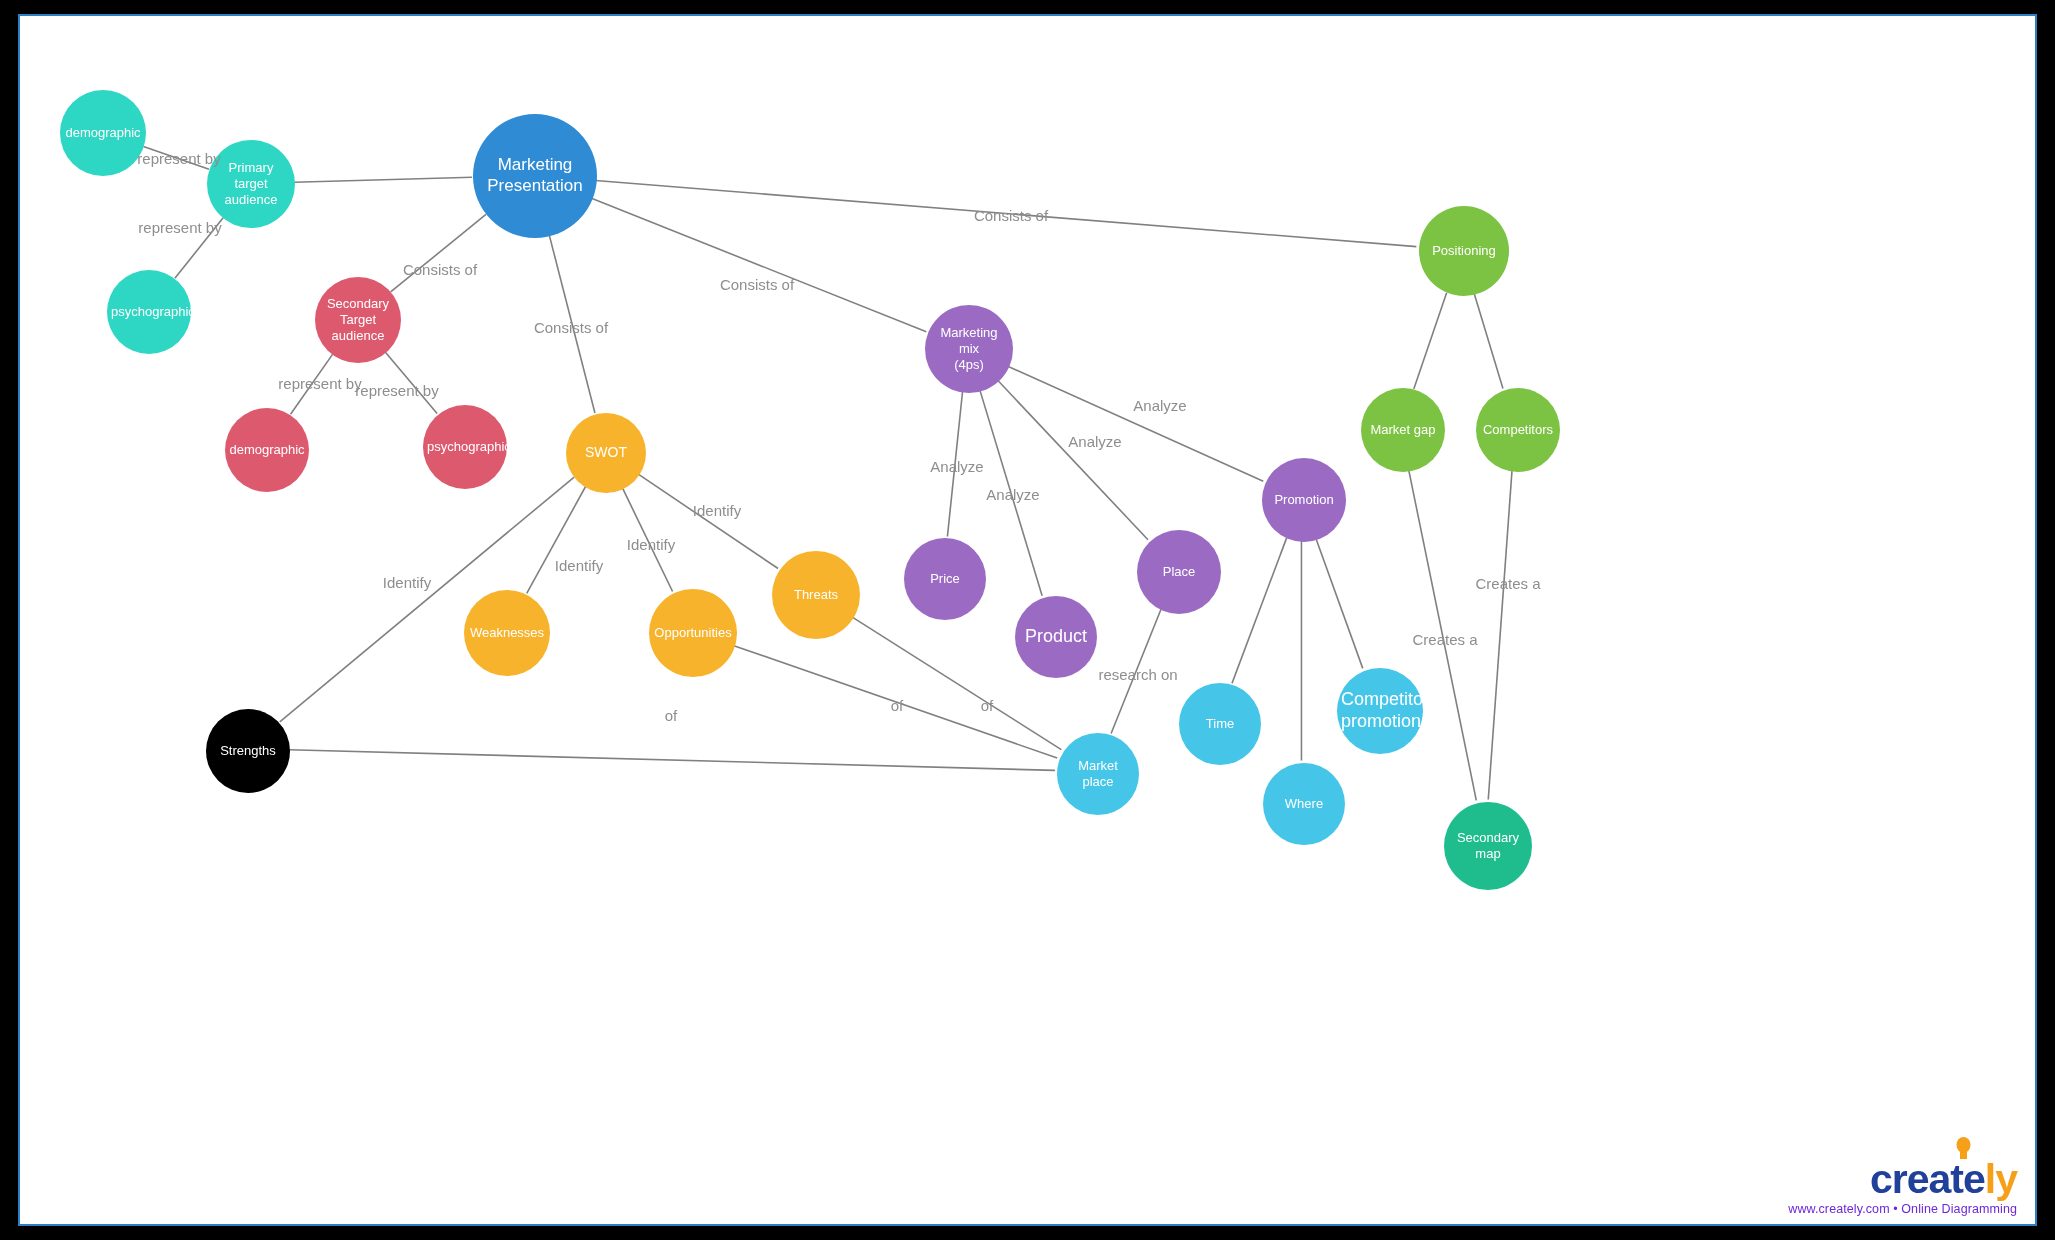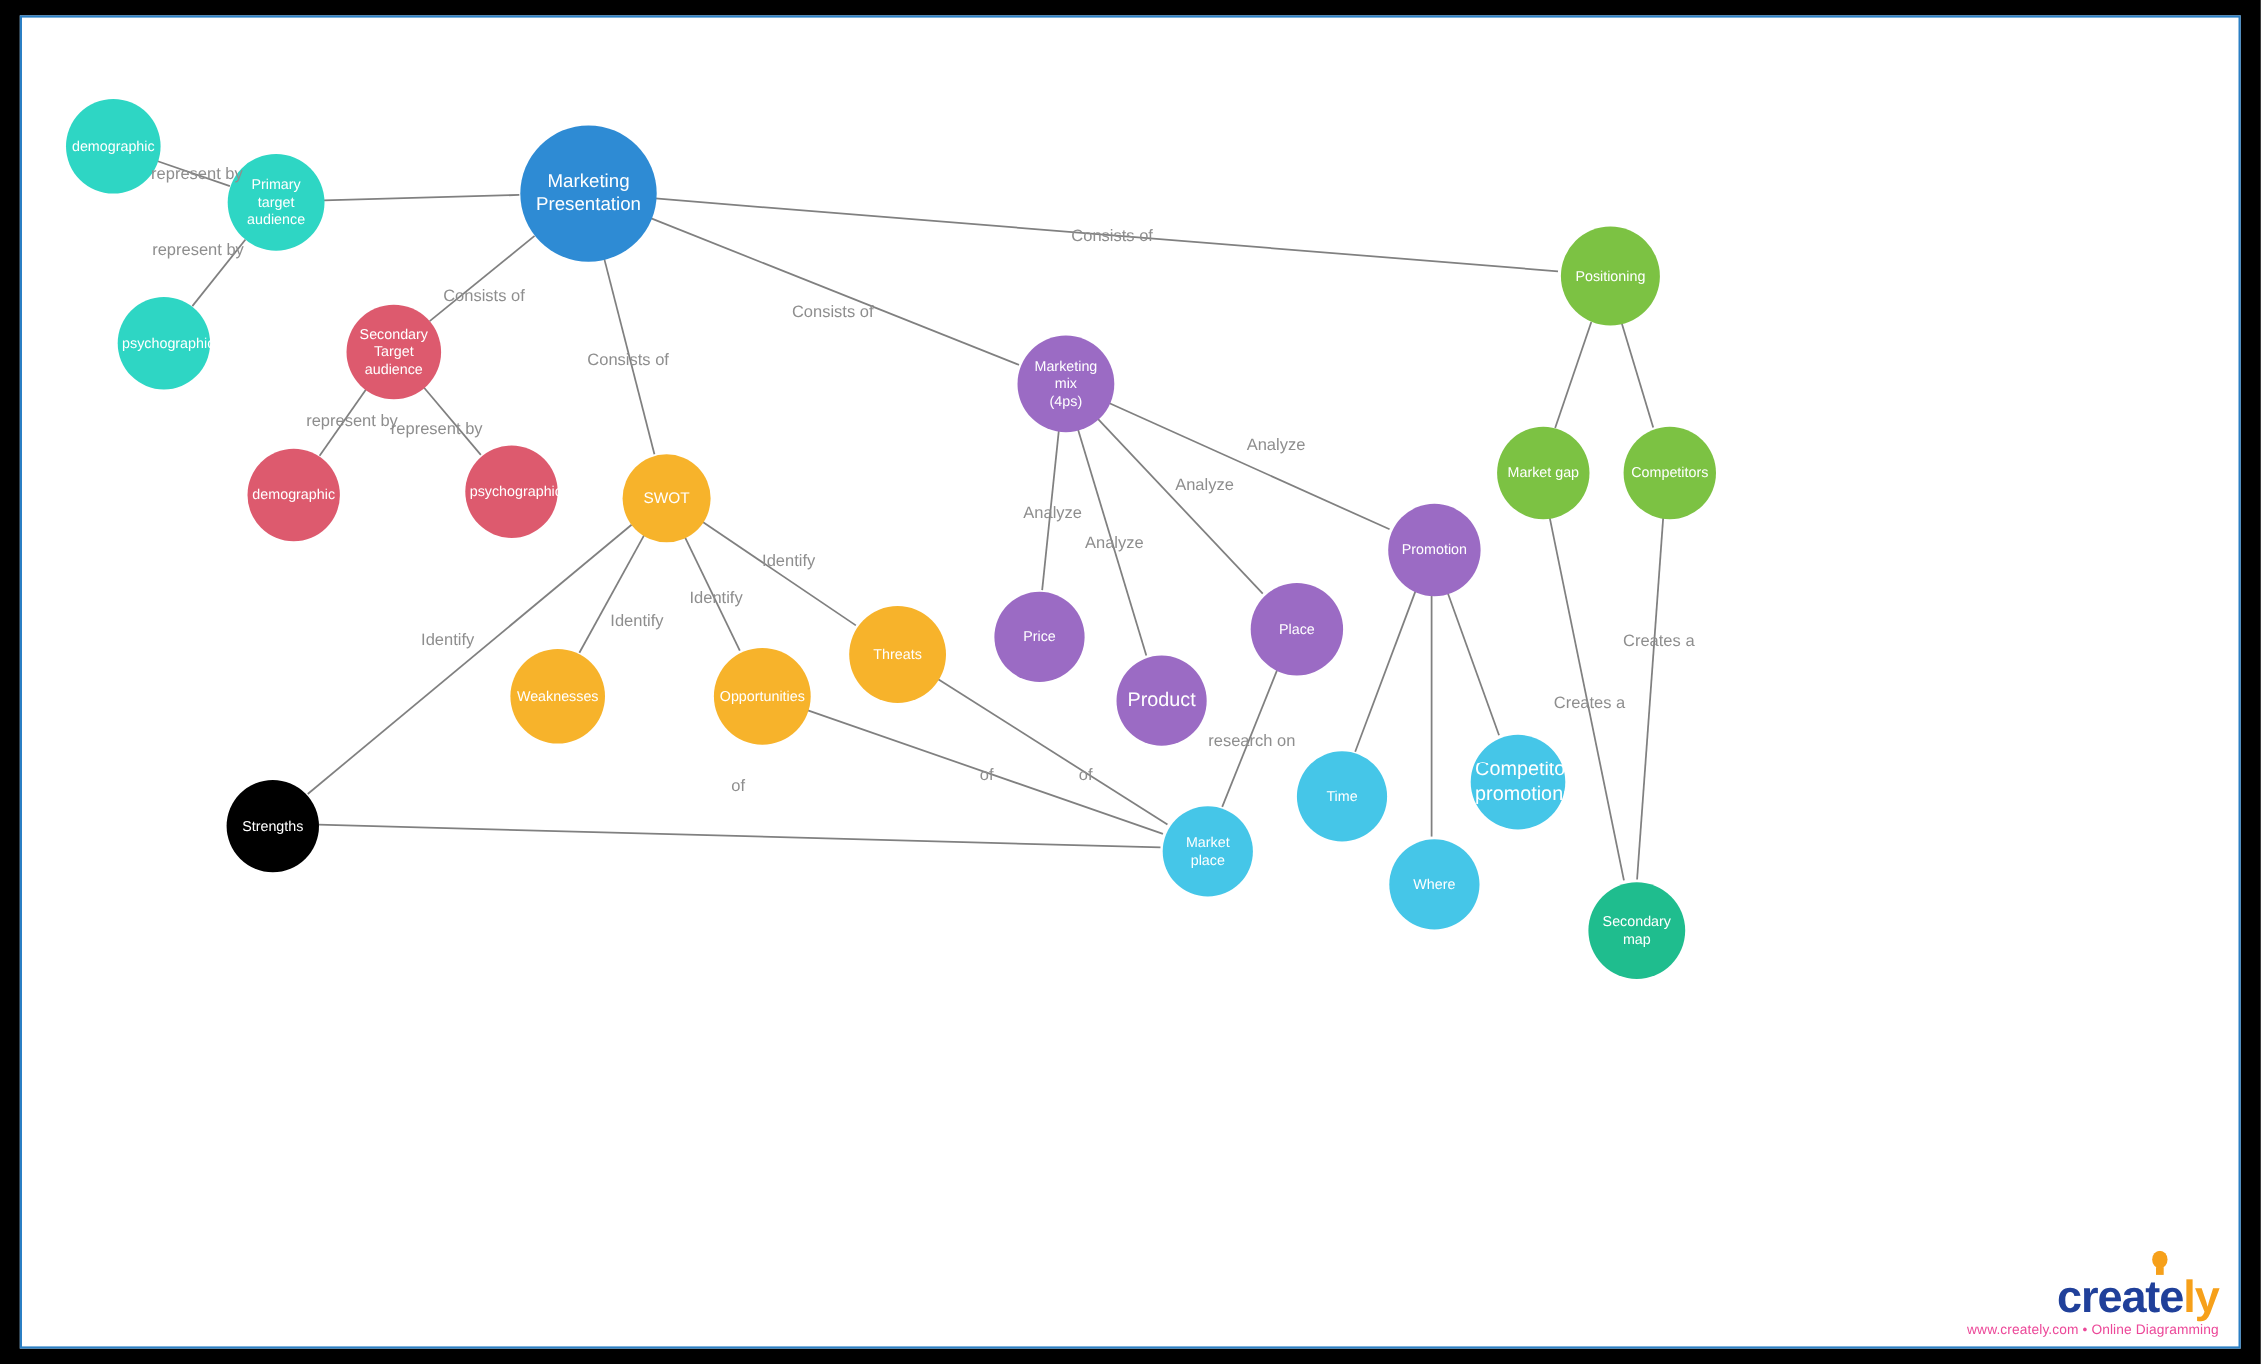--- a/index.html
+++ b/index.html
@@ -73,21 +73,21 @@
   #wm-ly { color: #f6a01a; }
   #wm-bulb {
     position: absolute;
     right: 46px;
     top: -22px;
     width: 15px;
     height: 26px;
   }
   #wm-sub {
     font-size: 12.5px;
-    color: #ec4899;
+    color: #6d28d9;
     margin-top: 2px;
     letter-spacing: 0.1px;
   }
 </style>
 </head>
 <body>
 
 <div id="stage">
   <div id="canvas">
     <svg id="edge-layer" viewBox="0 0 2019 1212" preserveAspectRatio="none">

